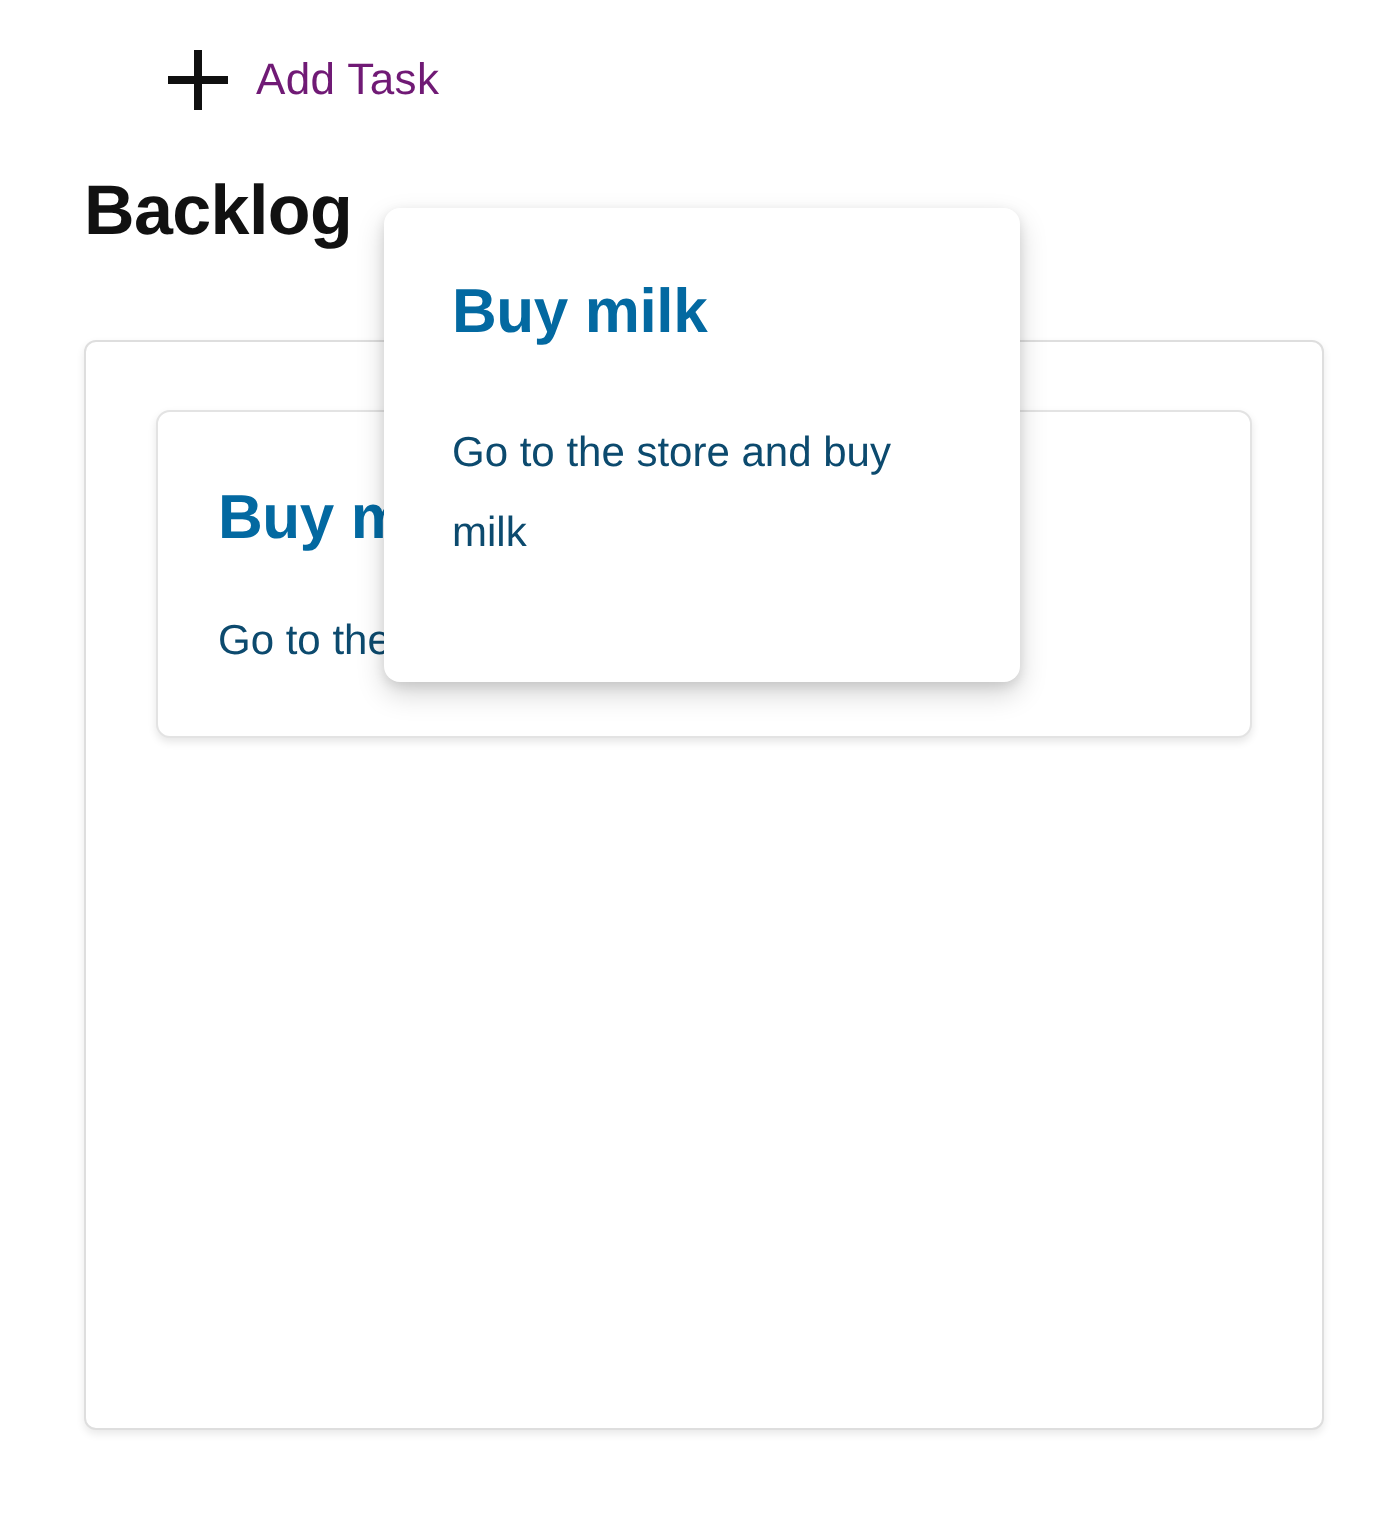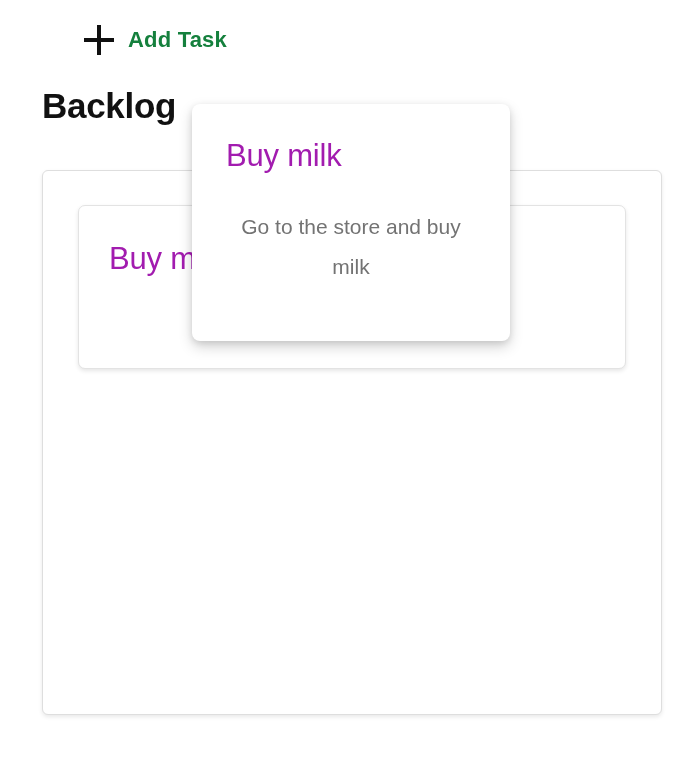--- a/index.html
+++ b/index.html
@@ -53,23 +53,23 @@
     height: 4px;
   }
   .plus-icon::after {
     top: 0;
     left: 13px;
     width: 4px;
     height: 30px;
   }
   .add-task-label {
     font-size: 22px;
-    font-weight: bold;
+    font-weight: normal;
     letter-spacing: 0.2px;
-    color: #15803d;
+    color: #701a75;
     white-space: nowrap;
   }
 
   
   .board {
     position: absolute;
     left: 42px;
     top: 84px;
     width: 620px;
   }
@@ -102,33 +102,32 @@
     border-radius: 7px;
     padding: 34px 30px 32px 30px;
     box-shadow: 0 2px 4px rgba(0,0,0,0.10);
     cursor: move;
   }
   .task-card + .task-card {
     margin-top: 22px;
   }
   .task-title {
     font-size: 31px;
-    font-weight: normal;
+    font-weight: bold;
     line-height: 38px;
     letter-spacing: -0.2px;
-    color: #a21caf;
+    color: #0369a1;
     margin: 0 0 28px 0;
   }
   .task-desc {
     font-size: 21px;
     font-weight: normal;
     line-height: 30px;
-    color: #737373;
+    color: #0c4a6e;
     margin: 0;
-    text-align: center;
   }
   .task-card.is-tall .task-desc {
     line-height: 40px;
   }
 
   
   .drag-preview {
     position: absolute;
     left: 192px;
     top: 104px;

